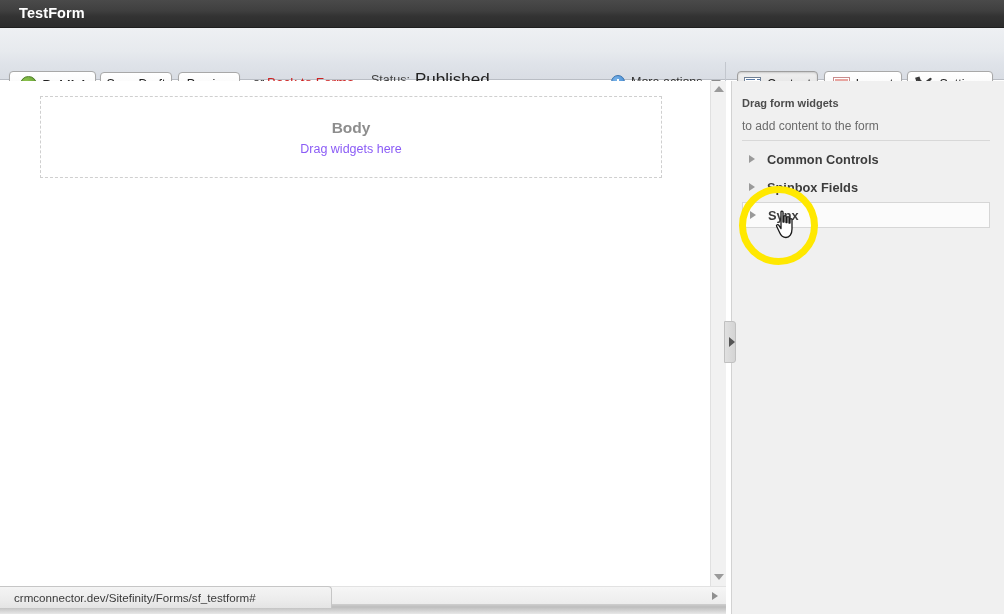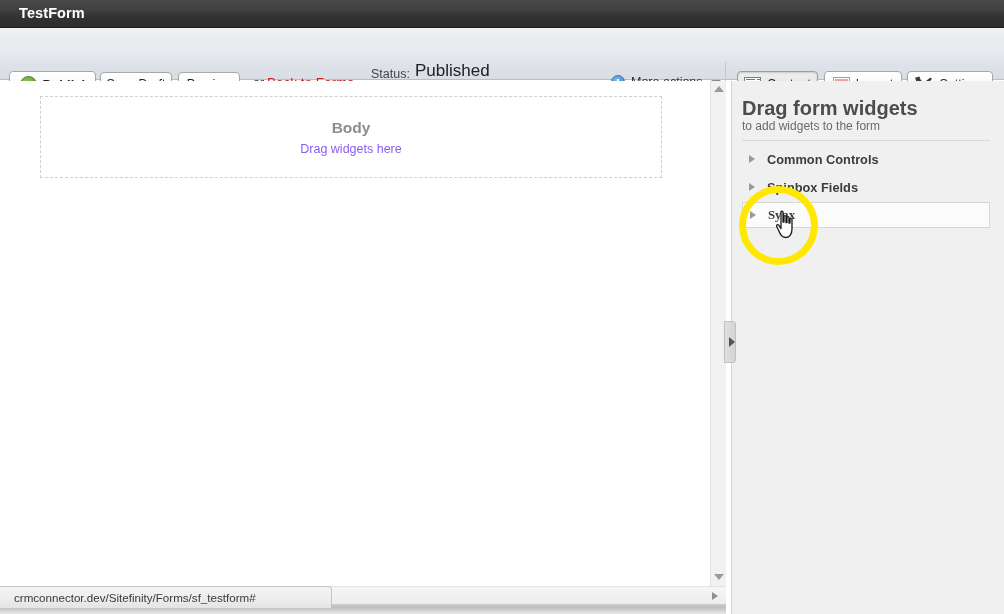--- a/index.html
+++ b/index.html
@@ -109,23 +109,23 @@
     position: absolute;
     left: 267px; top: 47px;
     font-size: 13.5px;
     color: #cc2222;
     text-decoration: none;
     cursor: pointer;
   }
 
   .status-wrap {
     position: absolute;
-    left: 371px; top: 33px;
+    left: 371px; top: 42px;
     display: flex;
-    align-items: flex-end;
+    align-items: center;
   }
   .status-label {
     font-size: 12.5px;
     color: #444444;
     margin-right: 5px;
   }
   .status-value {
     font-size: 17px;
     color: #222222;
   }
@@ -337,21 +337,21 @@
     position: absolute;
     left: 731px; top: 81px;
     width: 273px; height: 533px;
     background: #f0f0f0;
     border-left: 1px solid #d2d2d2;
     box-sizing: border-box;
   }
   .sidebar-heading {
     position: absolute;
     left: 10px; top: 16px;
-    font-size: 20px;
+    font-size: 11px;
     font-weight: bold;
     color: #4c4c4c;
   }
   .sidebar-sub {
     position: absolute;
     left: 10px; top: 38px;
     font-size: 12px;
     color: #6b6b6b;
   }
   .sidebar-hr {
@@ -385,21 +385,21 @@
     font-weight: bold;
     color: #3c3c3c;
   }
   .widget-group.hovered {
     background: #fbfbfb;
     border: 1px solid #d6d6d6;
   }
 
   #widget-group-0 { top: 65px; }
   #widget-group-1 { top: 93px; }
-  #widget-group-2 { top: 121px; font-family: Liberation Serif, serif; }
+  #widget-group-2 { top: 121px; }
 
   
   #highlight-ring {
     position: absolute;
     left: 739px; top: 186px;
     width: 79px; height: 79px;
     border: 7px solid #ffe800;
     border-radius: 50%;
     box-sizing: border-box;
     pointer-events: none;
@@ -550,21 +550,21 @@
 
   <div id="content-vscrollbar">
     <span class="vs-arrow-up"></span>
     <span class="vs-arrow-down"></span>
   </div>
 
   <div id="panel-collapse-handle"></div>
 
   <div class="sidebar">
     <div class="sidebar-heading">Drag form widgets</div>
-    <div class="sidebar-sub">to add widgets to the form</div>
+    <div class="sidebar-sub">to add content to the form</div>
     <div class="sidebar-hr"></div>
 
     <div class="widget-group" id="widget-group-1">
       <span class="tri"></span>
       <span class="wg-label">Spinbox Fields</span>
     </div>
 
     <div class="widget-group" id="widget-group-0">
       <span class="tri"></span>
       <span class="wg-label">Common Controls</span>

